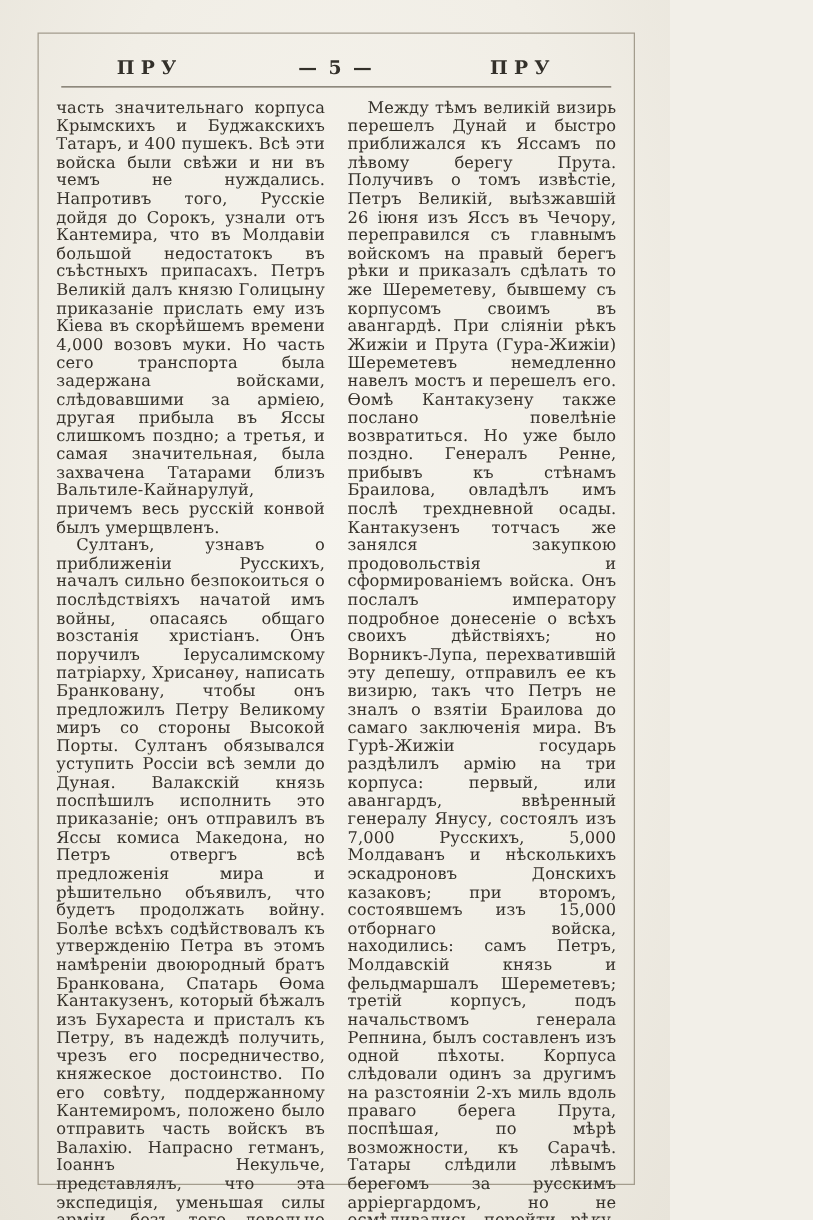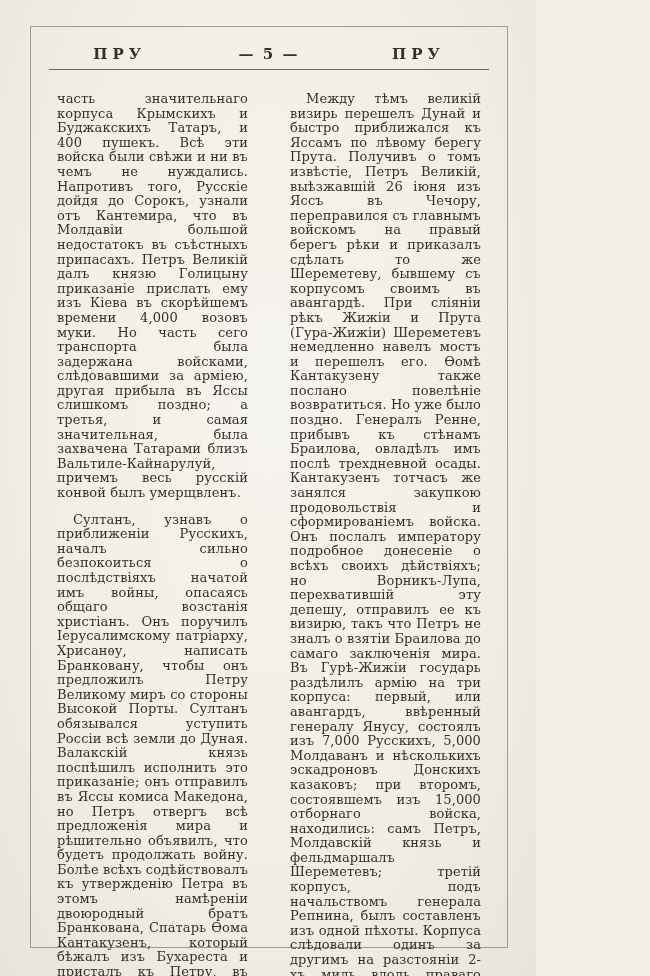--- a/index.html
+++ b/index.html
@@ -57,21 +57,21 @@
   }
   .col {
     flex: 1 1 0;
     color: #35312a;
     font-size: 13px;
     line-height: 14.6px;
     text-align: justify;
     letter-spacing: 0.1px;
   }
   .col p {
-    margin: 12px;
+    margin: 0;
     text-indent: 16px;
   }
   .col p.cont {
     text-indent: 0;
   }
 </style>
 </head>
 <body>
 
 <div class="scan-page">

